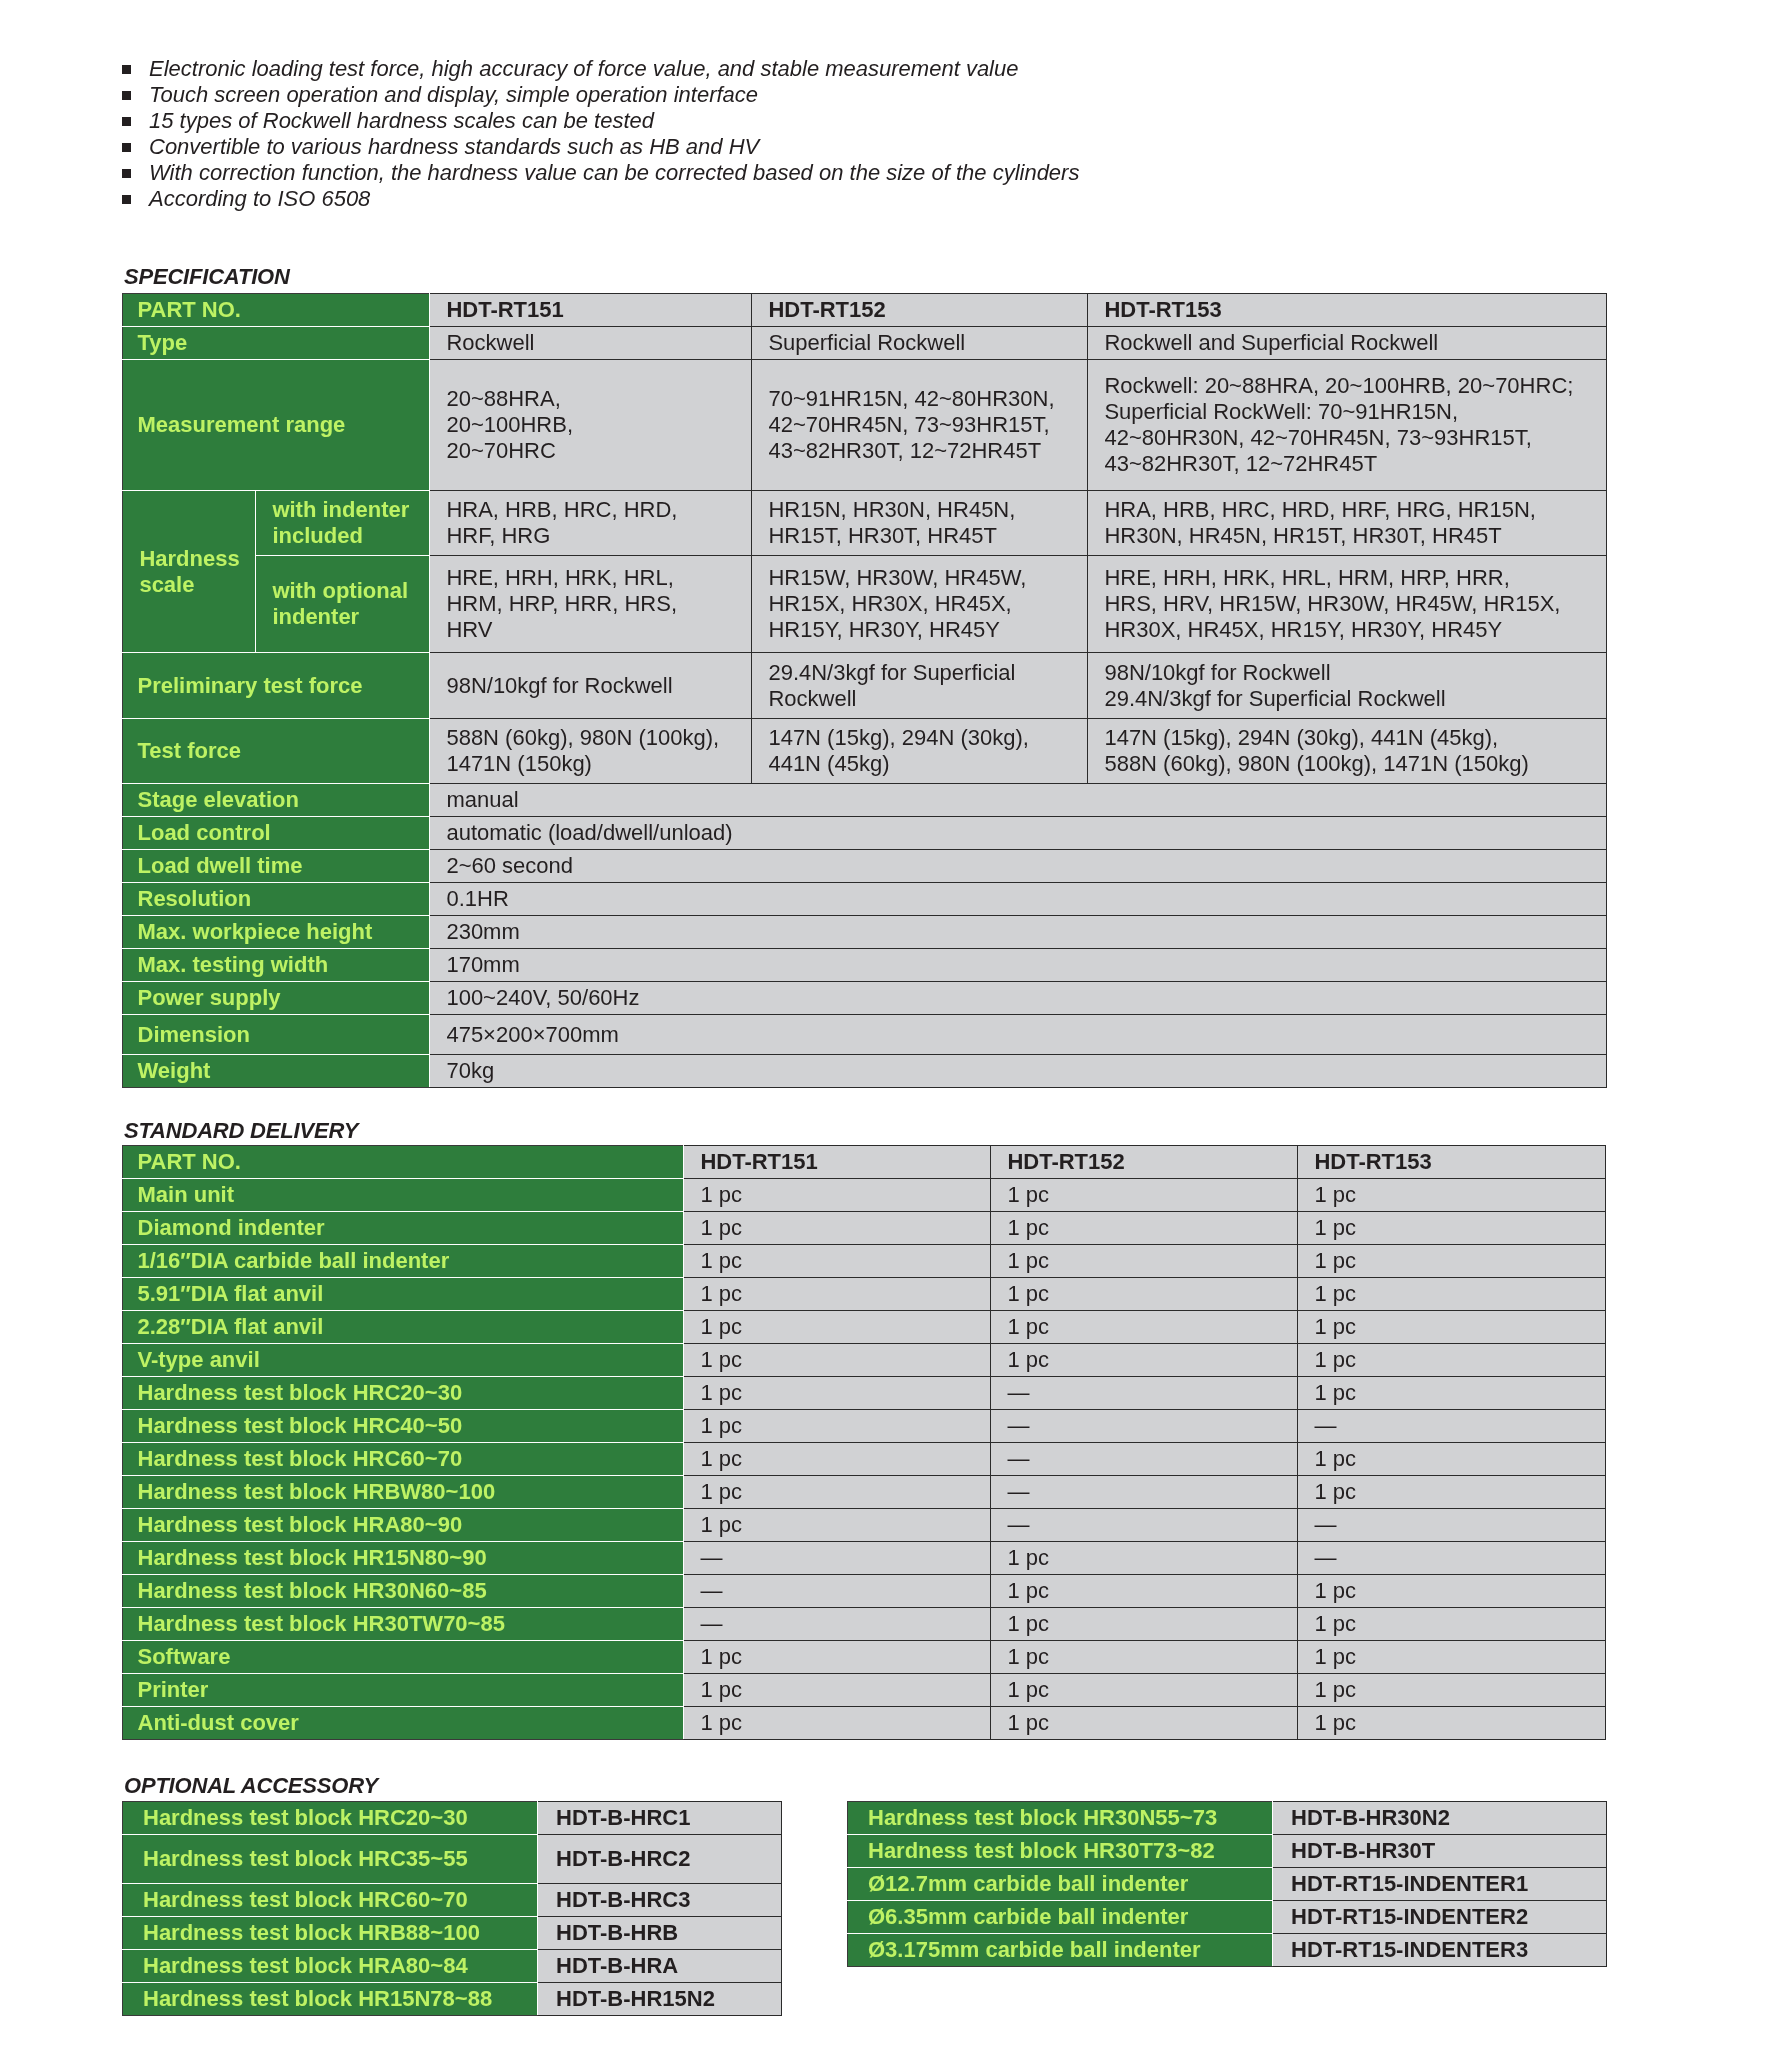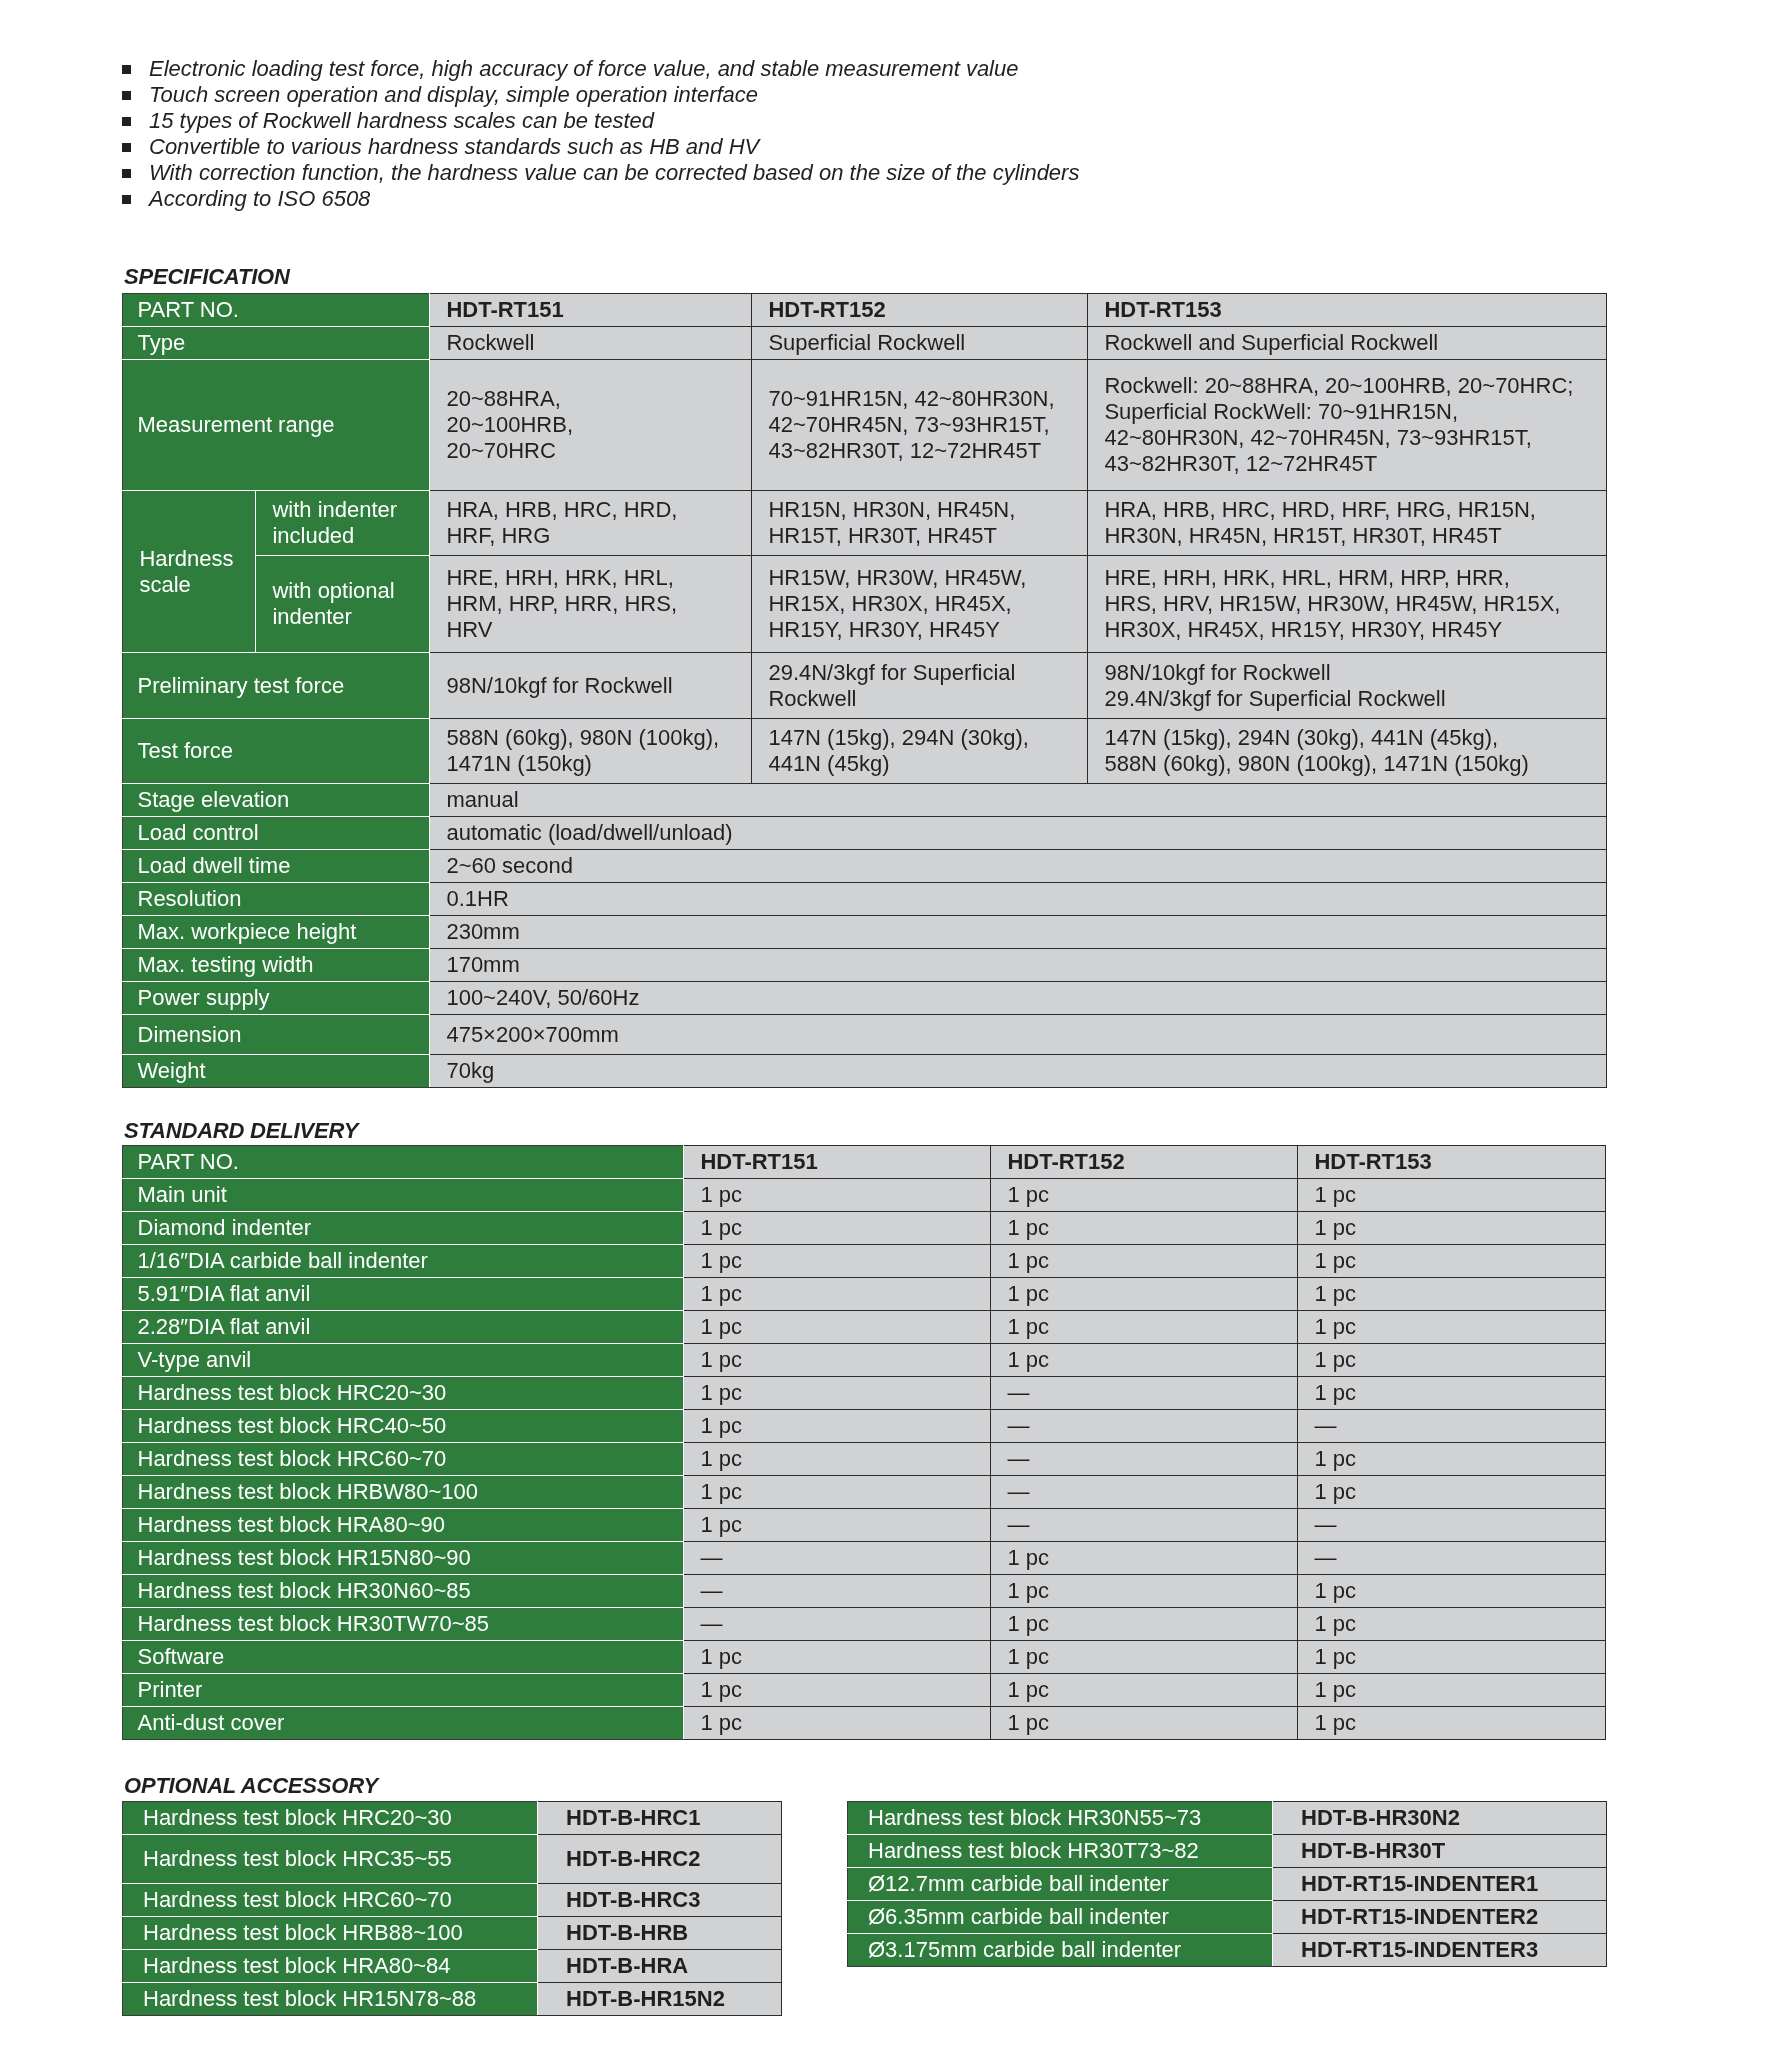--- a/index.html
+++ b/index.html
@@ -4,29 +4,29 @@
 <style>
   html, body { margin: 0; padding: 0; background: #ffffff; }
   body { width: 1769px; height: 2068px; position: relative; overflow: hidden;
          font-family: "Liberation Sans", sans-serif; color: #231f20; }
   .features { position: absolute; left: 122px; top: 56px; margin: 0; padding: 0; list-style: none; font-style: italic; }
   .features li { position: relative; padding-left: 27px; font-size: 22px; line-height: 26px; height: 26px; white-space: nowrap; }
   .features li .bullet { position: absolute; left: 0; top: 9px; width: 9px; height: 9px; background: #231f20; }
   .section-title { position: absolute; left: 124px; font-size: 22px; font-weight: bold; letter-spacing: -0.2px; font-style: italic; }
   .tbl { position: absolute; border-collapse: collapse; table-layout: fixed; }
   .tbl td { padding: 0 0 0 14.5px; font-size: 22px; line-height: 26px; vertical-align: middle; box-sizing: border-box; }
-  .tbl td.g { background: #2e7d3c; color: #ffffff; font-weight: normal; border: 1.8px solid #ffffff; border-left: 1.8px solid #3a3a3a; }
+  .tbl td.g { background: #2e7d3c; color: #bef264; font-weight: bold; border: 1.8px solid #ffffff; border-left: 1.8px solid #3a3a3a; }
   .tbl td.v { background: #d1d2d4; color: #231f20; border: 1.8px solid #2b2b2b; padding-left: 16.4px; }
   .tbl td.h { font-weight: bold; }
   .tbl tr.first td.g { border-top: 1.8px solid #3a3a3a; }
   .tbl tr.last td.g { border-bottom: 1.8px solid #3a3a3a; }
   .tbl td.g.sub { border-left: 1.8px solid #ffffff; }
   .tbl td.g.grp { border-right: 1.8px solid #ffffff; }
   .opt td.g { padding-left: 20px; }
-  .opt td.v { font-weight: bold; padding-left: 28px; }
+  .opt td.v { font-weight: bold; padding-left: 18px; }
 </style>
 </head>
 <body>
 
 <ul class="features" id="features">
     <li><span class="bullet"></span><span>Electronic loading test force, high accuracy of force value, and stable measurement value</span></li>
     <li><span class="bullet"></span><span>Touch screen operation and display, simple operation interface</span></li>
     <li><span class="bullet"></span><span>15 types of Rockwell hardness scales can be tested</span></li>
     <li><span class="bullet"></span><span>Convertible to various hardness standards such as HB and HV</span></li>
     <li><span class="bullet"></span><span>With correction function, the hardness value can be corrected based on the size of the cylinders</span></li>

